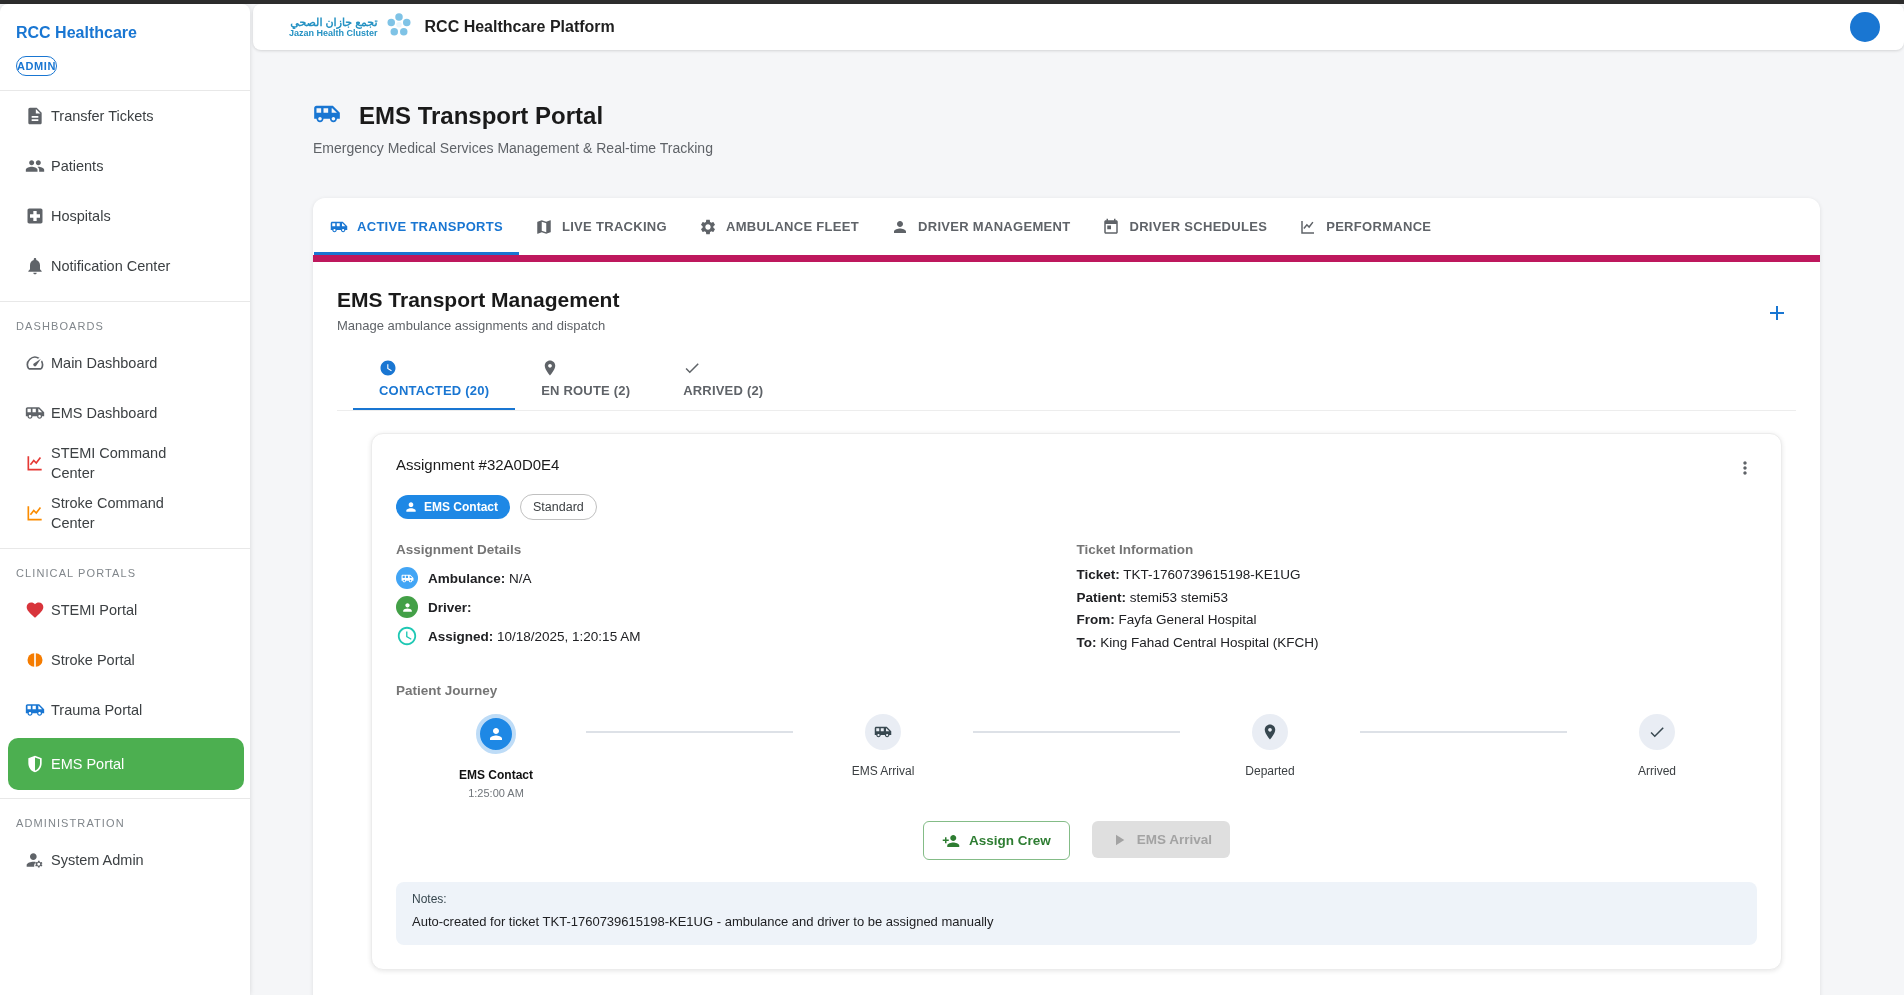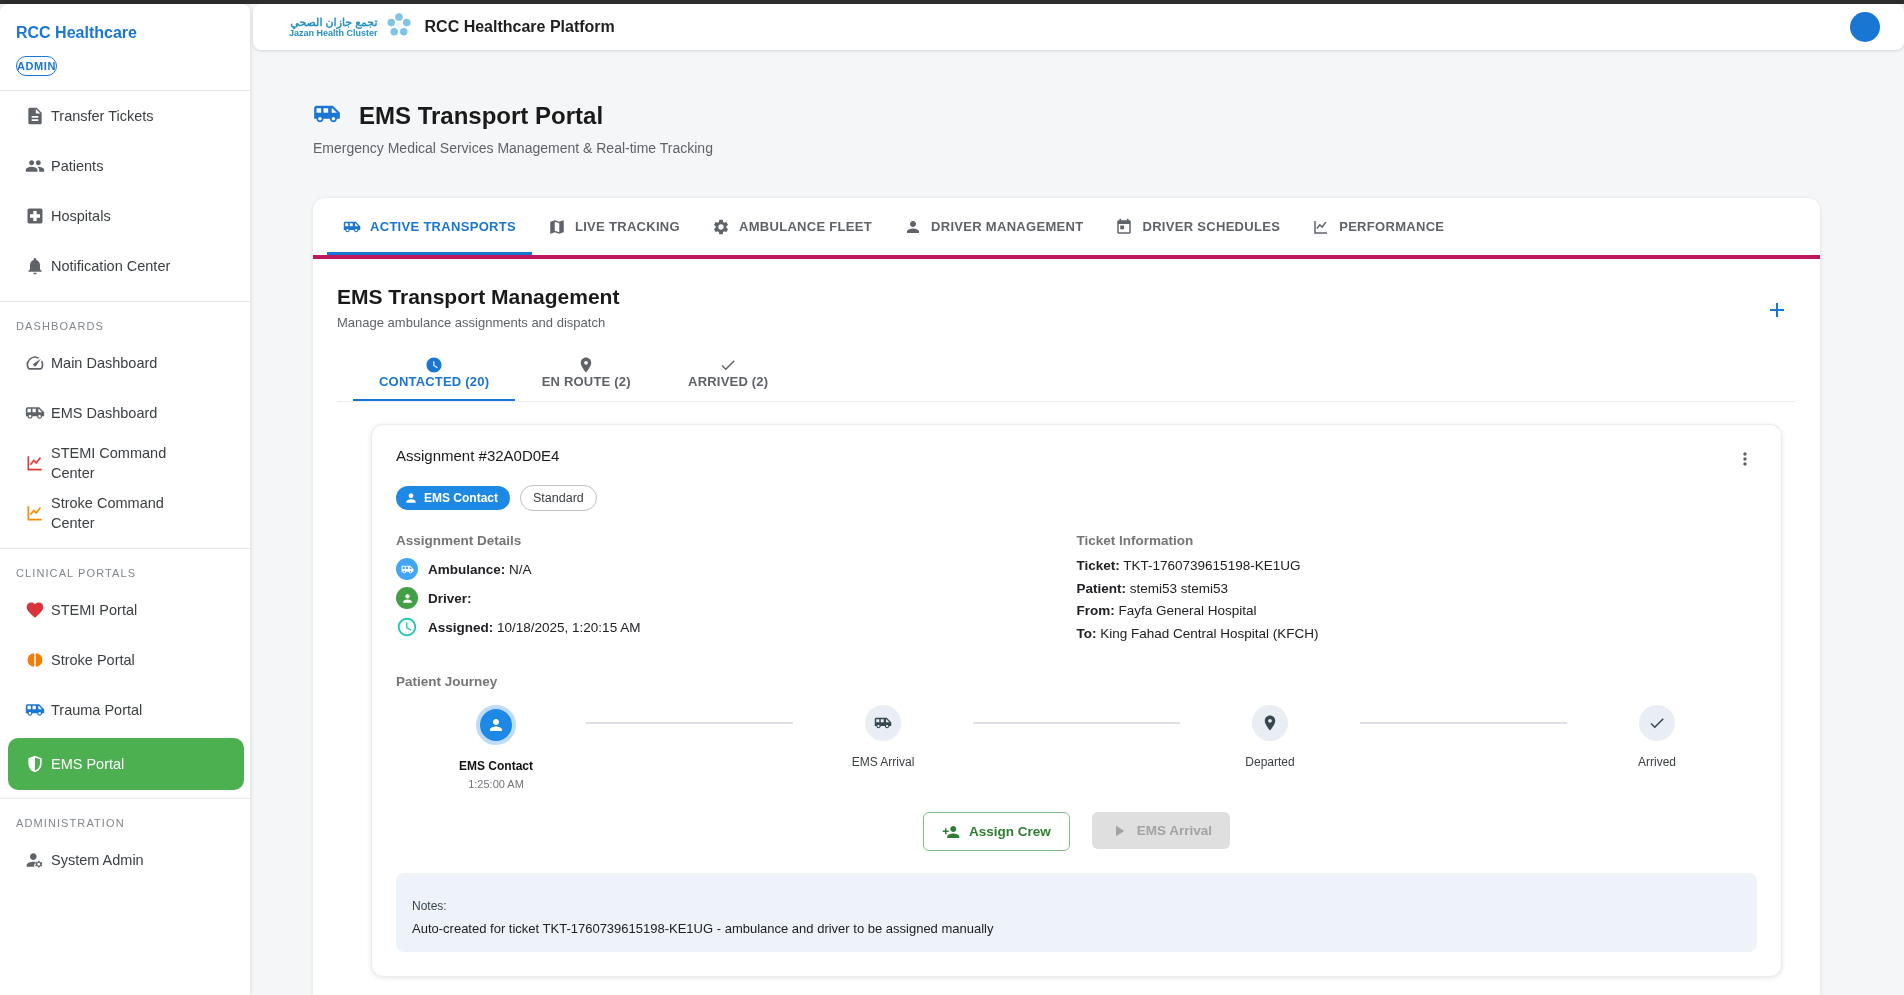--- a/index.html
+++ b/index.html
@@ -44,35 +44,35 @@
 
   .content{padding:0 84px 0 63px}
   .page-head{display:flex;align-items:center;gap:18px;margin-top:50px}
   .page-head .ph-icon{color:#1976d2}
   .page-head .ph-icon svg{width:28px;height:28px}
   .page-title{font-size:24px;font-weight:700;color:#1a1a1a}
   .page-sub{margin-top:8px;margin-left:0;font-size:14px;color:#5f6368}
 
   .panel{background:#fff;border-radius:12px;box-shadow:0 1px 4px rgba(0,0,0,.1);
     margin-top:42px;min-height:820px;overflow:hidden}
-  .tabbar{display:flex;border-bottom:4px solid #be185d;padding-left:14px}
+  .tabbar{display:flex;border-bottom:7px solid #be185d;padding-left:1px}
   .tab{display:flex;align-items:center;gap:9px;padding:0 16px;height:57px;cursor:pointer;
     font-size:13px;font-weight:700;letter-spacing:.3px;color:#5f6368}
   .tab svg{width:18px;height:18px}
   .tab.active{color:#1976d2;box-shadow:inset 0 -3px 0 #1976d2}
 
   .sec-head{position:relative;padding:26px 24px 0}
   .sec-title{font-size:21px;font-weight:700;color:#1a1a1a}
   .sec-sub{font-size:13px;color:#5f6368;margin-top:6px}
   .add-btn{position:absolute;right:26px;top:34px;width:34px;height:34px;border-radius:50%;
     display:flex;align-items:center;justify-content:center;color:#1976d2;cursor:pointer}
   .add-btn svg{width:24px;height:24px}
 
   .status-tabs-wrap{margin:16px 24px 0;border-bottom:1px solid #ededed;display:flex;padding-left:16px}
-  .stab{display:flex;flex-direction:column;align-items:center;gap:0;padding:10px 26px 12px;cursor:pointer;
+  .stab{display:flex;flex-direction:column;align-items:flex-start;gap:6px;padding:10px 26px 12px;cursor:pointer;
     font-size:13px;font-weight:700;letter-spacing:.2px;color:#5f6368;min-width:90px}
   .stab svg{width:18px;height:18px}
   .stab.active{color:#1976d2;box-shadow:inset 0 -2px 0 #1976d2}
 
   
   .card{margin:22px 38px 30px 58px;border:1px solid #ececec;border-radius:12px;
     box-shadow:0 1px 5px rgba(0,0,0,.1);padding:22px 24px 24px;background:#fff}
   .card-top{display:flex;justify-content:space-between;align-items:flex-start}
   .card-title{font-size:15px;font-weight:400;color:#1a1a1a}
   .menu-btn{color:#5f6368;cursor:pointer;padding:2px}
@@ -108,21 +108,21 @@
   .jtime{margin-top:5px;font-size:11px;color:#70757a}
   .jline{flex:1;height:2px;background:#dde1e7;margin:17px 30px 0}
 
   .actions{display:flex;justify-content:center;gap:22px;margin-top:22px}
   .btn{display:flex;align-items:center;gap:9px;height:37px;padding:0 18px;border-radius:6px;
     font-size:13.5px;font-weight:700;cursor:pointer;user-select:none}
   .btn svg{width:18px;height:18px}
   .btn-outline-green{border:1px solid #84bc87;color:#2e7d32;background:#fff}
   .btn-disabled{background:#dfdfdf;color:#a3a3a3;cursor:default}
 
-  .notes{margin-top:22px;background:#eef3f9;border-radius:8px;padding:26px 16px 16px}
+  .notes{margin-top:22px;background:#eef3f9;border-radius:8px;padding:10px 16px 16px}
   .notes-label{font-size:12px;font-weight:500;color:#37474f}
   .notes-text{margin-top:8px;font-size:13px;color:#202124}
 </style>
 </head>
 <body>
 
 <svg width="0" height="0" style="position:absolute">
   <defs>
     <symbol id="i-file" viewBox="0 0 24 24">
         <path fill="currentColor" d="M14 2H6c-1.1 0-1.99.9-1.99 2L4 20c0 1.1.89 2 1.99 2H18c1.1 0 2-.9 2-2V8l-6-6zm2 16H8v-2h8v2zm0-4H8v-2h8v2zm-3-5V3.5L18.5 9H13z"></path>

